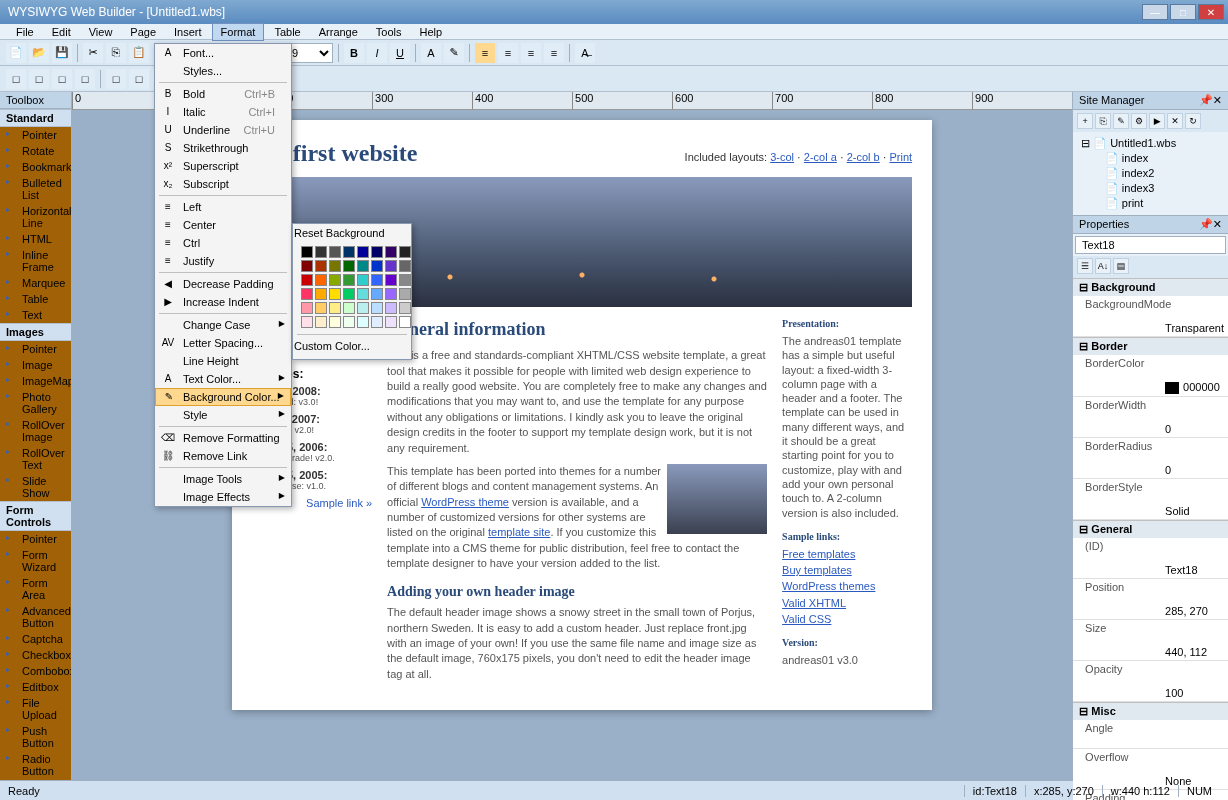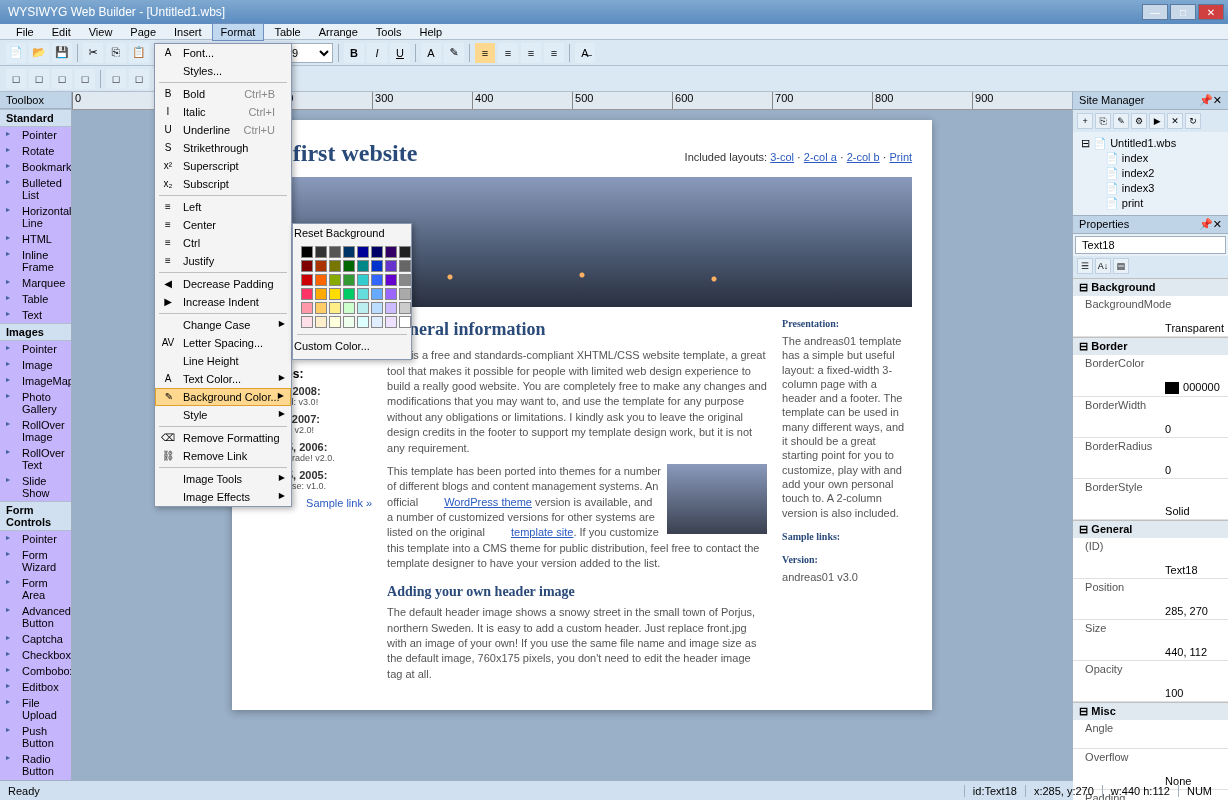--- a/index.html
+++ b/index.html
@@ -15,21 +15,21 @@
 .menu-item { padding: 2px 8px; cursor: pointer; }
 .menu-item.active { background: #c0d8f0; border: 1px solid #7090c0; }
 
 .toolbar { height: 26px; background: #dae8f4; display: flex; align-items: center; padding: 0 6px; gap: 3px; border-bottom: 1px solid #b0c0d0; }
 .tb-btn { width: 20px; height: 20px; background: #e0ecf6; border: 1px solid transparent; display: flex; align-items: center; justify-content: center; font-size: 11px; }
 .tb-sep { width: 1px; height: 18px; background: #a0b0c0; margin: 0 2px; }
 .tb-select { height: 20px; background: #fff; border: 1px solid #a0b0c0; padding: 0 4px; font-size: 11px; }
 
 .main { display: flex; height: 688px; }
 
-.toolbox { width: 200px; background: #c4b5fd; border-right: 1px solid #a0b0c0; overflow-y: auto; }
+.toolbox { width: 200px; background: #a16207; border-right: 1px solid #a0b0c0; overflow-y: auto; }
 .tbx-header { background: #c0d4e8; padding: 2px 6px; font-size: 11px; border-bottom: 1px solid #a0b0c0; }
 .tbx-cat { background: #d0e0f0; padding: 2px 6px; font-weight: bold; border-top: 1px solid #b0c0d0; border-bottom: 1px solid #b0c0d0; }
 .tbx-item { padding: 2px 6px 2px 22px; position: relative; cursor: pointer; }
 .tbx-item::before { content: "▸"; position: absolute; left: 6px; font-size: 8px; color: #4060a0; }
 
 .canvas-area { flex: 1; background: #9ab0c8; display: flex; flex-direction: column; position: relative; }
 .ruler-h { height: 18px; background: #e0e8f0; border-bottom: 1px solid #999; font-size: 8px; display: flex; }
 .ruler-h span { width: 100px; border-left: 1px solid #888; padding-left: 2px; }
 .canvas-scroll { flex: 1; overflow: auto; padding: 10px 0 10px 20px; }
 .page { width: 700px; background: #fff; margin: 0 auto; padding: 20px; box-shadow: 0 2px 8px rgba(0,0,0,0.3); }
@@ -41,21 +41,21 @@
 .hero::after { content:""; position:absolute; bottom:20px; left:0; right:0; height:20px; background: radial-gradient(circle at 30% 50%, #ffb060 2px, transparent 3px), radial-gradient(circle at 50% 40%, #ffb060 2px, transparent 3px), radial-gradient(circle at 70% 60%, #ffb060 2px, transparent 3px); }
 .cols { display: flex; gap: 15px; margin-top: 10px; }
 .col-l { width: 120px; font-size: 10px; }
 .col-l .side-btn { background: #e8e8e8; padding: 4px; margin-bottom: 4px; font-size: 10px; }
 .col-l h3 { margin: 8px 0 4px; font-size: 12px; }
 .col-l .upd { font-size: 9px; color: #555; margin-bottom: 6px; }
 .col-l .upd b { color: #333; }
 .col-c { flex: 1; font-size: 11px; color: #555; line-height: 1.4; }
 .col-c h2 { font-family: Georgia, serif; font-size: 18px; color: #2a4a7a; margin-bottom: 6px; }
 .col-c p { margin-bottom: 8px; }
-.col-c a { color: #2a5ac0; text-decoration: underline; margin-left: 23px; }
+.col-c a { color: #2a5ac0; text-decoration: underline; }
 .col-c h3 { font-family: Georgia, serif; font-size: 14px; color: #2a4a7a; margin: 10px 0 4px; }
 .col-c .thumb { float: right; width: 100px; height: 70px; background: linear-gradient(#8a9abc, #3a4050); margin: 0 0 6px 6px; }
 .col-r { width: 130px; font-size: 10px; color: #555; line-height: 1.3; }
 .col-r h3 { font-family: Georgia, serif; font-size: 10px; color: #2a4a7a; margin-bottom: 4px; }
 .col-r a { display: block; color: #2a5ac0; text-decoration: underline; margin-bottom: 2px; }
 .footer { text-align: center; font-size: 10px; color: #888; margin-top: 20px; }
 .footer a { color: #2a5ac0; }
 
 .right-panels { width: 200px; background: #e8f0f8; border-left: 1px solid #a0b0c0; display: flex; flex-direction: column; }
 .panel-hdr { background: #c0d4e8; padding: 2px 6px; display: flex; border-bottom: 1px solid #a0b0c0; }
@@ -335,20 +335,27 @@
             <p>This is a free and standards-compliant XHTML/CSS website template, a great tool that makes it possible for people with limited web design experience to build a really good website. You are completely free to make any changes and modifications that you may want to, and use the template for any purpose without any obligations or limitations. I kindly ask you to leave the original design credits in the footer to support my template design work, but it is not any requirement.</p>
             <div class="thumb"></div>
             <p><span>This template has been ported into themes for a number of different blogs and content management systems. An official </span><a>WordPress theme</a><span> version is available, and a number of customized versions for other systems are listed on the original </span><a>template site</a><span>. If you customize this template into a CMS theme for public distribution, feel free to contact the template designer to have your version added to the list.</span></p>
             <h3>Adding your own header image</h3>
             <p>The default header image shows a snowy street in the small town of Porjus, northern Sweden. It is easy to add a custom header. Just replace front.jpg with an image of your own! If you use the same file name and image size as the default image, 760x175 pixels, you don't need to edit the header image tag at all.</p>
           </div>
           <div class="col-r">
             <h3>Presentation:</h3>
             <p>The andreas01 template has a simple but useful layout: a fixed-width 3-column page with a header and a footer. The template can be used in many different ways, and it should be a great starting point for you to customize, play with and add your own personal touch to. A 2-column version is also included.</p>
             <h3 style="margin-top:10px">Sample links:</h3>
+            <div id="sample-links">
+                <a>Free templates</a>
+                <a>Buy templates</a>
+                <a>WordPress themes</a>
+                <a>Valid XHTML</a>
+                <a>Valid CSS</a>
+              </div>
             <h3 style="margin-top:10px">Version:</h3>
             <span>andreas01 v3.0</span>
           </div>
         </div>
       </div>
     </div>
   </div>
 
   <div class="right-panels">
     <div class="site-mgr">

